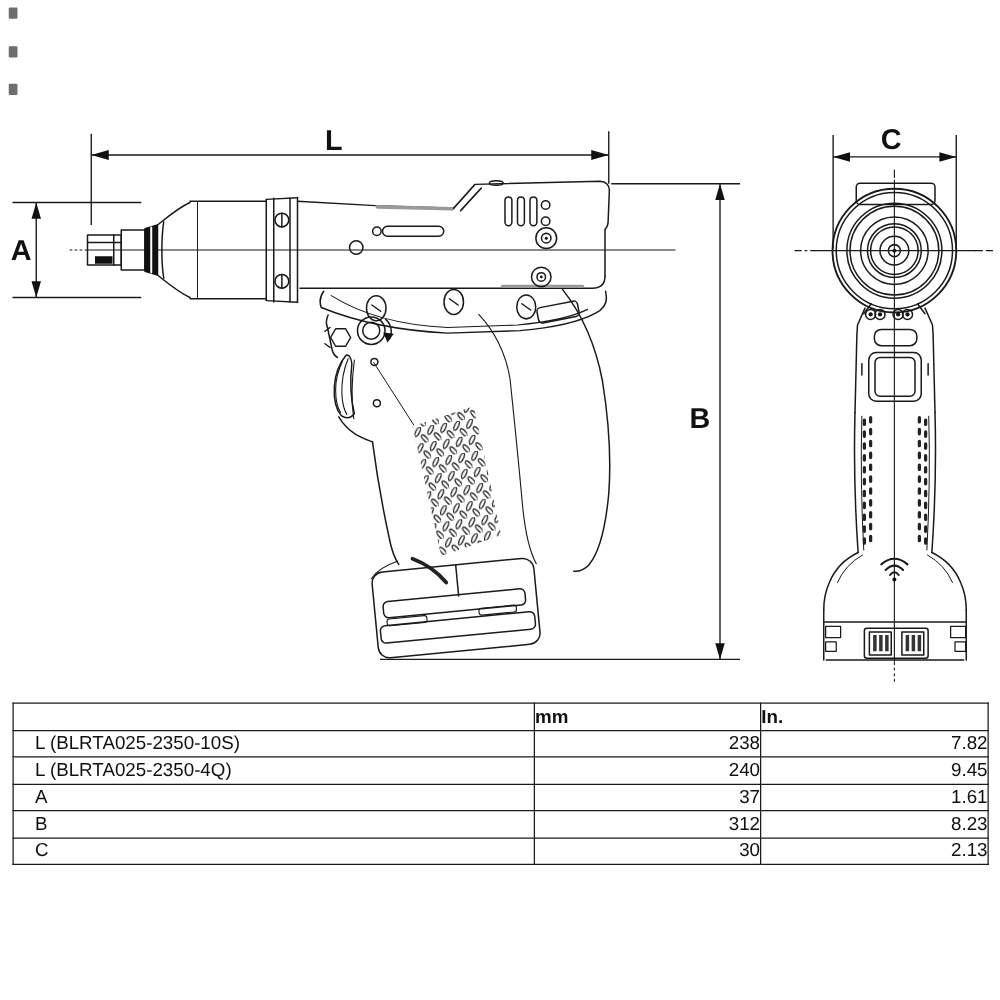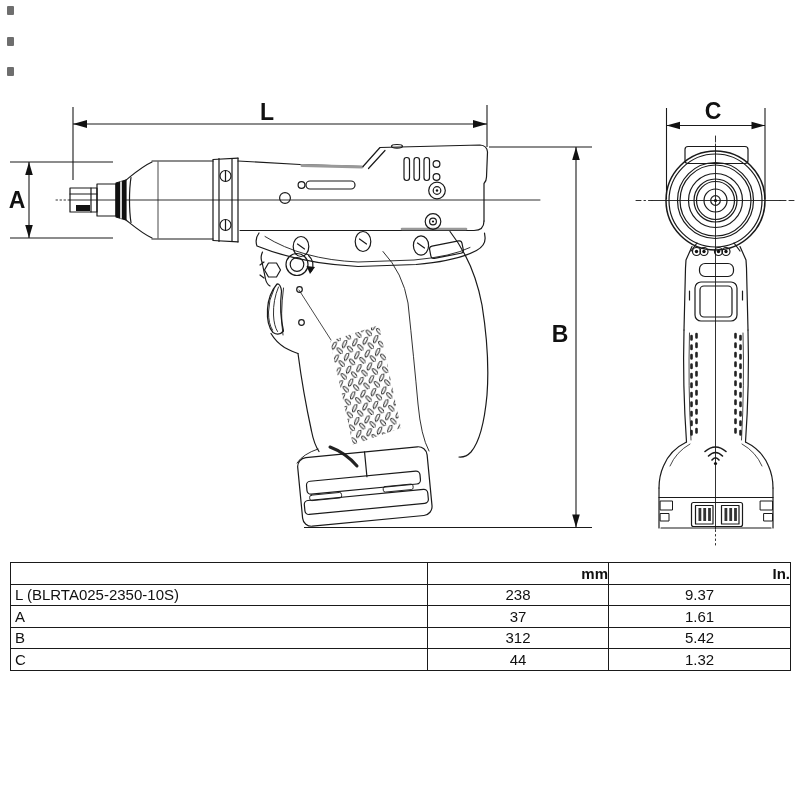--- a/index.html
+++ b/index.html
@@ -2,24 +2,24 @@
 <html><head>
 <meta charset="utf-8">
 <style>
   html,body{margin:0;padding:0;background:#ffffff;}
   .page{position:relative;width:800px;height:800px;background:#fff;overflow:hidden;
         font-family:"Liberation Sans", sans-serif;color:#111;}
   .drawing{position:absolute;left:0;top:0;}
   .dim-label{font-family:"Liberation Sans", sans-serif;font-size:23px;font-weight:bold;fill:#111;}
   .spec-table{position:absolute;left:10px;top:562px;width:780px;border-collapse:collapse;
               table-layout:fixed;font-size:15px;}
-  .spec-table td,.spec-table th{border:1.4px solid #1a1a1a;height:20.5px;padding:0 0 0 4px;
+  .spec-table td,.spec-table th{border:1.4px solid #1a1a1a;height:20.5px;padding:0 0 0 17px;
               font-weight:normal;text-align:left;overflow:hidden;white-space:nowrap;}
-  .spec-table .c-val{text-align:center;padding:0;}
-  .spec-table thead th{font-weight:bold;text-align:right;padding:0;}
+  .spec-table .c-val{text-align:right;padding:0;}
+  .spec-table thead th{font-weight:bold;text-align:left;padding:0;}
   .col-label{width:417px;} .col-mm{width:181px;} .col-in{width:182px;}
 </style>
 </head>
 <body>
 
 <div class="page">
 
 <svg class="drawing" width="800" height="560" viewBox="0 0 800 560">
   <defs>
     <pattern id="knurl" width="10.5" height="13" patternUnits="userSpaceOnUse" patternTransform="rotate(-9)">
@@ -305,33 +305,38 @@
     <tr>
       <th></th>
       <th>mm</th>
       <th>In.</th>
     </tr>
   </thead>
   <tbody>
     <tr>
       <td>L (BLRTA025-2350-10S)</td>
       <td class="c-val">238</td>
-      <td class="c-val">9.37</td>
+      <td class="c-val">7.82</td>
+    </tr>
+    <tr>
+      <td>L (BLRTA025-2350-4Q)</td>
+      <td class="c-val">240</td>
+      <td class="c-val">9.45</td>
     </tr>
     <tr>
       <td>A</td>
       <td class="c-val">37</td>
       <td class="c-val">1.61</td>
     </tr>
     <tr>
       <td>B</td>
       <td class="c-val">312</td>
-      <td class="c-val">5.42</td>
+      <td class="c-val">8.23</td>
     </tr>
     <tr>
       <td>C</td>
-      <td class="c-val">44</td>
-      <td class="c-val">1.32</td>
+      <td class="c-val">30</td>
+      <td class="c-val">2.13</td>
     </tr>
   </tbody>
 </table>
 
 </div>
 
 </body></html>

